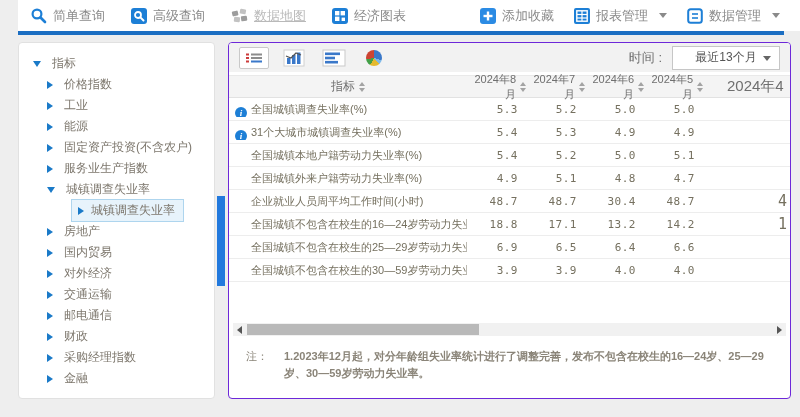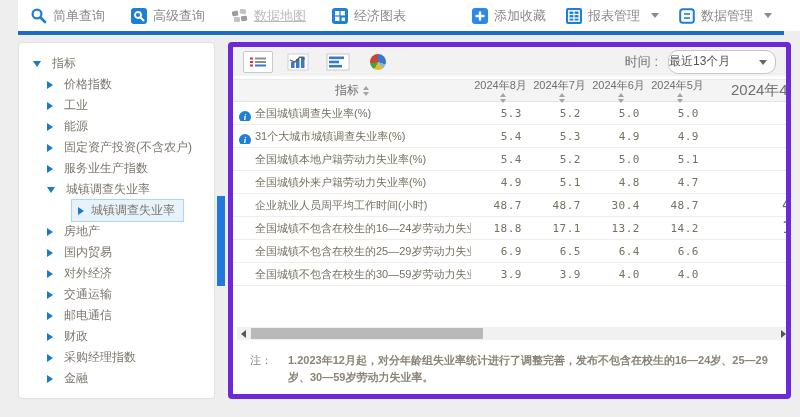--- a/index.html
+++ b/index.html
@@ -7,21 +7,21 @@
   body {
     position:relative;
     background:#eeeeee;
     font-family:"Liberation Sans", sans-serif;
     color:#777;
   }
   
   .topnav{
     position:absolute; left:18px; top:0; right:0; height:31px;
     background:#ffffff; display:flex; align-items:center;
-    padding-left:12px; padding-right:28px;
+    padding-left:12px; padding-right:20px;
   }
   .nav-item{ display:flex; align-items:center; gap:6px; margin-right:26px;
     font-size:13px; color:#8a8a8a; cursor:pointer; white-space:nowrap;}
   .nav-item.disabled{ color:#b9b9b9;text-decoration:underline; }
   .nav-right{ margin-left:auto; display:flex; align-items:center; }
   .nav-right .nav-item{ margin-right:0; margin-left:20px; }
   .topbar-line{ position:absolute; left:18px; top:31px; width:766px; height:4px; background:#1b6ec2; }
 
   
   .icn{ display:inline-flex; align-items:center; justify-content:center; flex:none; }
@@ -41,47 +41,47 @@
   .tree-row.lvl2{ padding-left:52px; }
   .tri{ width:0; height:0; border-style:solid; display:inline-block; margin-right:7px; flex:none;}
   .tri.right{ border-width:4px 0 4px 6px; border-color:transparent transparent transparent #1a7ac8; }
   .tri.down{ border-width:6px 4px 0 4px; border-color:#1a7ac8 transparent transparent transparent; }
   .tree-inner{ display:inline-flex; align-items:center; padding:2px 8px 2px 3px; border:1px solid transparent;}
   .tree-row.selected .tree-inner{ background:#e7f3fb; border:1px solid #aed5ee; }
 
   
   .main-panel{
     position:absolute; left:228px; top:42px; width:563px; height:357px;
-    background:#fff; border:5px solid #6d28d9; border-radius:4px; overflow:hidden;
+    background:#fff; border:1px solid #6d28d9; border-radius:4px; overflow:hidden;
   }
   .toolbar{ height:32px; background:#f2f2f2; border-bottom:3px solid #fff;
     display:flex; align-items:center; padding:0 10px; }
   .tool-btn{ margin-right:10px; cursor:pointer; display:flex; align-items:center; justify-content:center;
     width:30px; height:22px; border:1px solid transparent; border-radius:2px; background:transparent;}
   .tool-btn.boxed{ background:#fff; border:1px solid #c9c9c9; }
   .pie-icon{ width:16px; height:16px; border-radius:50%;
     background:conic-gradient(#3a78c9 0 30%, #7db8e8 30% 38%, #e4b92e 38% 58%, #43a047 58% 72%, #cc4433 72% 100%); }
   .time-wrap{ margin-left:auto; display:flex; align-items:center; }
   .time-label{ font-size:13px; color:#6e6e6e; margin-right:10px; }
-  .time-select{ width:108px; height:24px; background:#fff; border:1px solid #c6c6c6; border-radius:10px;
-    display:flex; align-items:center; font-size:12px; color:#555; cursor:pointer; position:relative;}
+  .time-select{ width:108px; height:24px; background:#fff; border:1px solid #c6c6c6; border-radius:0;
+    display:flex; align-items:center; justify-content:center; font-size:12px; color:#555; cursor:pointer; position:relative;}
   .time-select .caret{ position:absolute; right:8px; top:9px; border-top-color:#666; }
 
   
   .tbl{ width:100%; font-size:11px; color:#75705f; }
   .tr{ display:flex; align-items:center; height:23px; border-bottom:1px solid #ededed; }
   .tr.head{ background:#f4f4f4; border-top:1px solid #e9e9e9; border-bottom:1px solid #e2e2e2; color:#6f6f6f; font-size:12px;}
   .c-name{ width:238px; flex:none; padding-left:22px; position:relative; white-space:nowrap; overflow:hidden;}
   .c-val{ width:59px; flex:none; text-align:right; padding-right:8px;
     font-family:"DejaVu Sans Mono", monospace; font-size:11px; letter-spacing:0.5px;}
   .c-last{ width:89px; flex:none; text-align:right; padding-right:5px;
     font-family:"DejaVu Sans Mono", monospace; font-size:15px;}
   .tr.head .c-name{ display:flex; justify-content:center; align-items:center; padding-left:0; overflow:visible;}
   .tr.head .c-val{ display:flex; justify-content:center; align-items:center; padding-right:0;
-    font-family:"Liberation Sans", sans-serif; letter-spacing:0;flex-direction:column;}
+    font-family:"Liberation Sans", sans-serif; letter-spacing:0;}
   .tr.head .c-last{ display:flex; justify-content:flex-start; align-items:center; padding-left:24px;
     font-family:"Liberation Sans", sans-serif;}
   .sort{ display:inline-flex; flex-direction:column; margin-left:4px; gap:2px; cursor:pointer;}
   .sort i{ width:0; height:0; border-style:solid; display:block;}
   .sort .up{ border-width:0 3px 4px 3px; border-color:transparent transparent #a3a3a3 transparent; }
   .sort .dn{ border-width:4px 3px 0 3px; border-color:#a3a3a3 transparent transparent transparent; }
   .info-ic{ position:absolute; left:6px; top:5px; width:12px; height:12px; border-radius:50%;
     background:#1d7fd6; color:#fff; font-family:"Liberation Serif", serif; font-style:italic; font-weight:bold;
     font-size:9px; display:flex; align-items:center; justify-content:center; cursor:pointer;}
 

